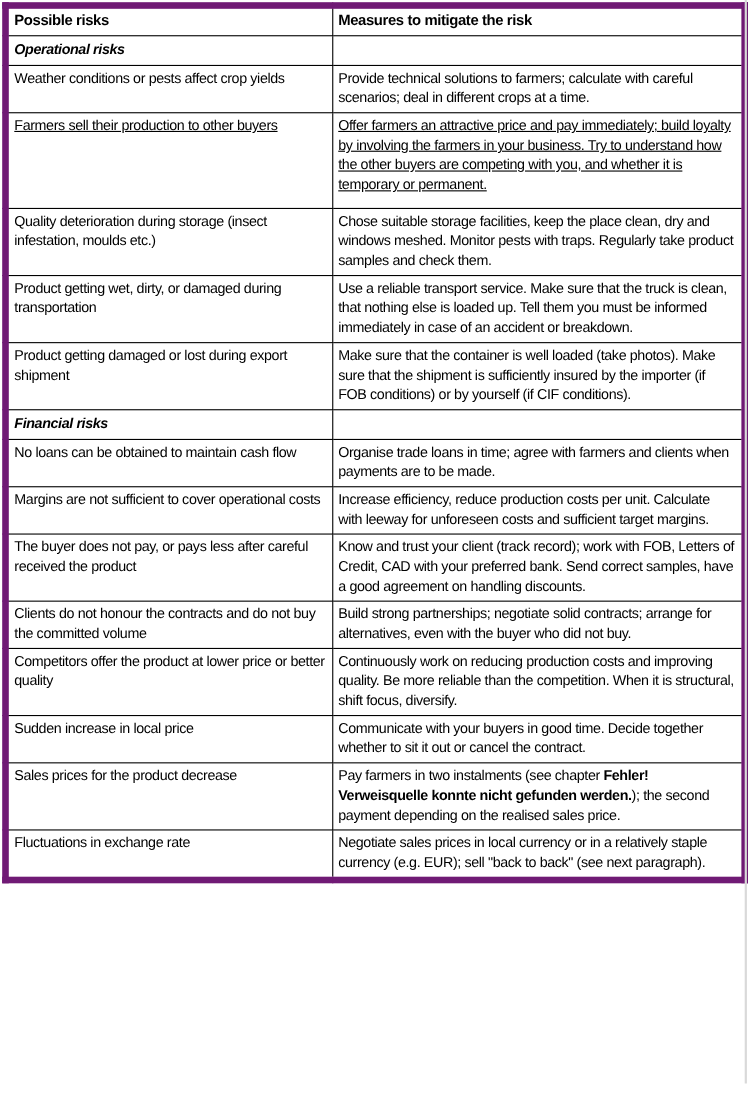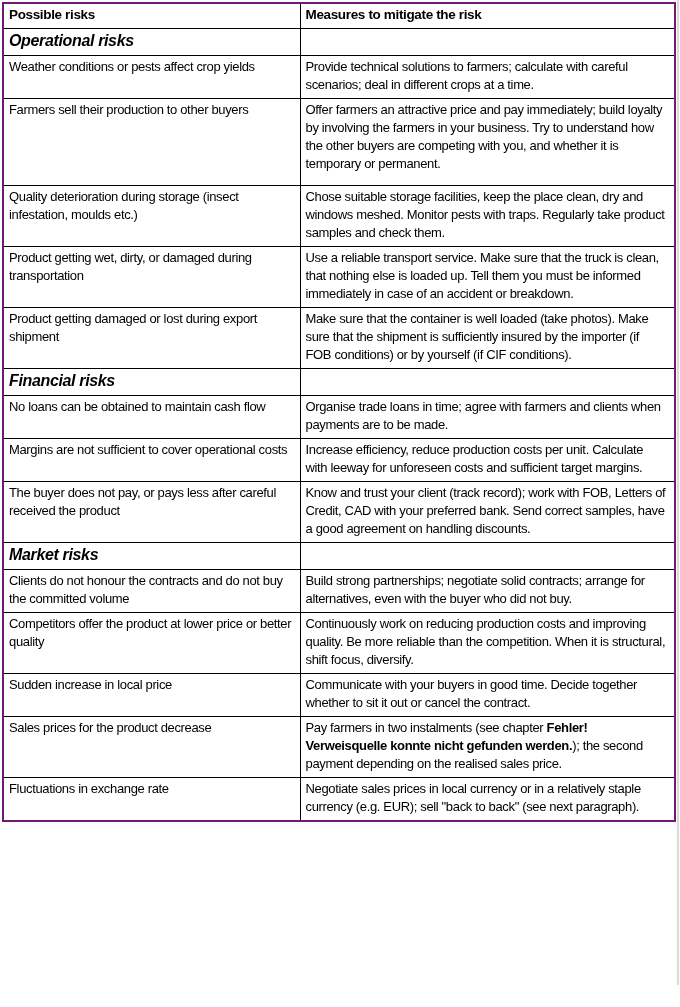--- a/index.html
+++ b/index.html
@@ -9,36 +9,36 @@
     position: relative;
     overflow: hidden;
     font-family: "Liberation Sans", sans-serif;
     color: #000;
   }
   .page { padding: 2px 0 0 2px; }
   table.risks {
     border-collapse: collapse;
     table-layout: fixed;
     width: 672px;
-    border: 2px solid #701a75;
+    border: 6px solid #701a75;
     font-size: 13px;
     line-height: 18px;
     letter-spacing: -0.35px;
   }
   table.risks td, table.risks th {
     border: 1.5px solid #000;
     vertical-align: top;
     text-align: left;
     padding: 2px 6px 4px 5px;
     word-wrap: break-word;
   }
   th.hdr { font-weight: bold; font-size: 13.5px; }
-  tr.section td { font-weight: bold; font-style: italic; font-size: 16px; padding-top: 3px; padding-bottom: 5px; }
+  tr.section td { font-weight: bold; font-style: italic; font-size: 13px; padding-top: 3px; padding-bottom: 5px; }
   td b { font-weight: bold; }
-  tr.tall td { padding-bottom: 12px; }
+  tr.tall td { padding-bottom: 12px; text-decoration: underline; }
   .page-edge {
     position: absolute; top: 0; right: 1px; bottom: 22px; width: 2px;
     background: #d9d9d9;
   }
 </style>
 </head>
 <body>
 
 <div class="page">
   <table class="risks">
@@ -88,24 +88,20 @@
       </tr>
       <tr>
         <td>Margins are not sufficient to cover operational costs</td>
         <td>Increase efficiency, reduce production costs per unit. Calculate with leeway for unforeseen costs and sufficient target margins.</td>
       </tr>
       <tr>
         <td>The buyer does not pay, or pays less after careful received the product</td>
         <td>Know and trust your client (track record); work with FOB, Letters of Credit, CAD with your preferred bank. Send correct samples, have a good agreement on handling discounts.</td>
       </tr>
 
-      <tr class="section">
-        <td>Market risks</td>
-        <td></td>
-      </tr>
       <tr>
         <td>Clients do not honour the contracts and do not buy the committed volume</td>
         <td>Build strong partnerships; negotiate solid contracts; arrange for alternatives, even with the buyer who did not buy.</td>
       </tr>
       <tr>
         <td>Competitors offer the product at lower price or better quality</td>
         <td>Continuously work on reducing production costs and improving quality. Be more reliable than the competition. When it is structural, shift focus, diversify.</td>
       </tr>
       <tr>
         <td>Sudden increase in local price</td>

